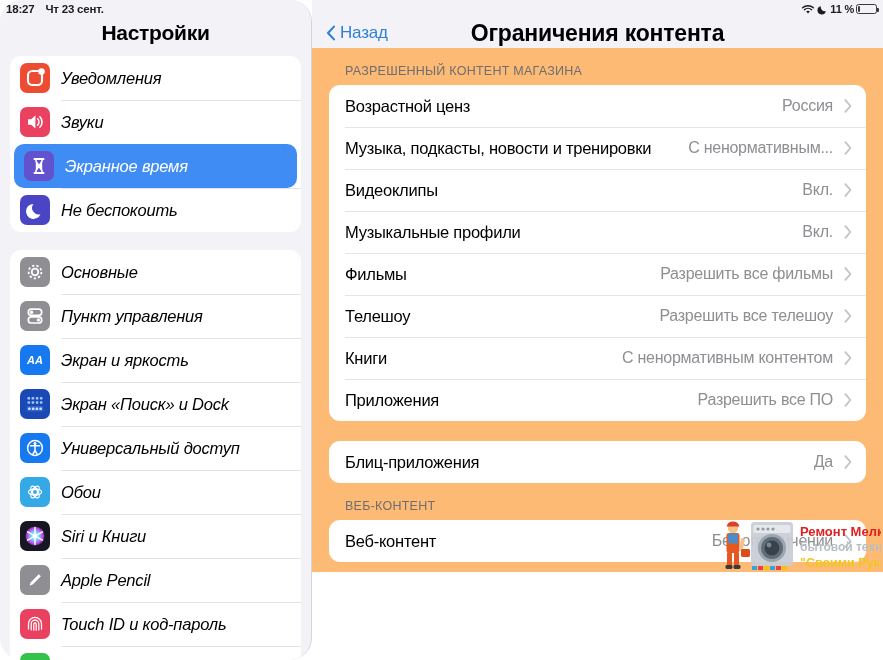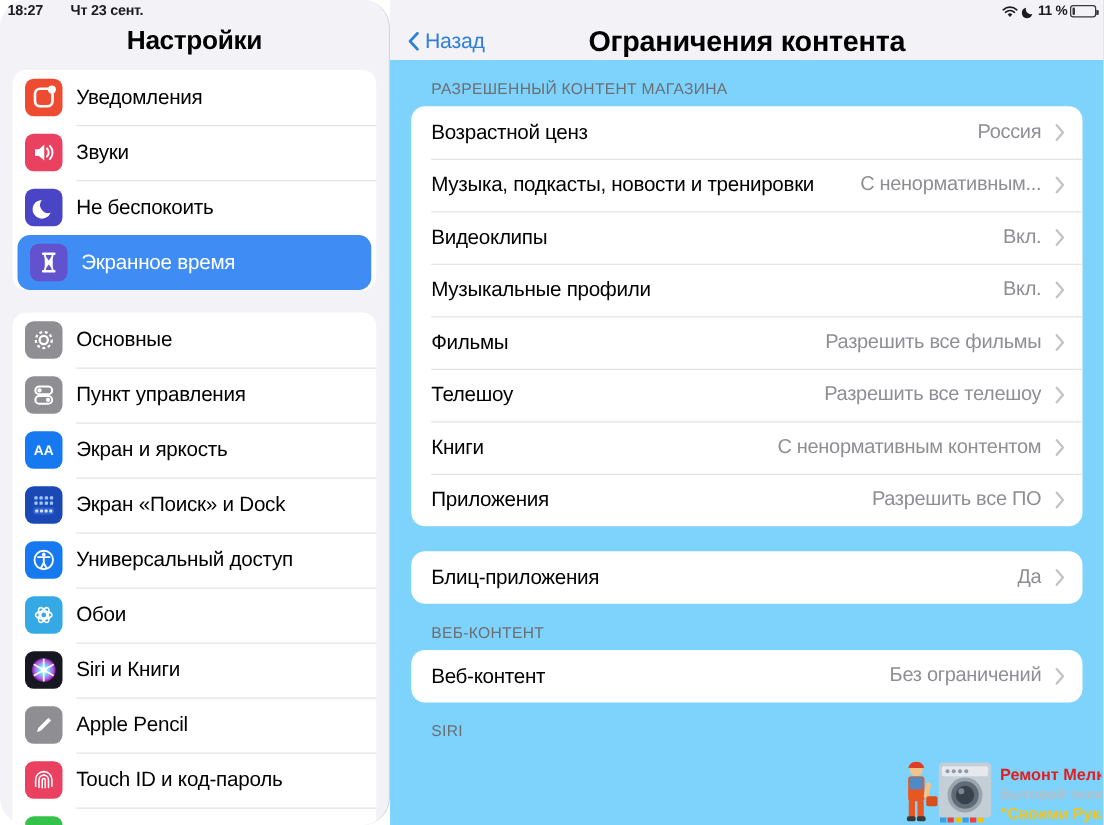--- a/index.html
+++ b/index.html
@@ -12,21 +12,21 @@
   }
   #root { position: relative; width: 883px; height: 660px; display: flex; }
 
   
   .statusbar {
     position: absolute; top: 0; left: 0; width: 883px; height: 18px;
     display: flex; align-items: center; z-index: 40;
     font-size: 11.5px; font-weight: bold; color: #1c1c1e;
     pointer-events: none;
   }
-  .sb-left { display: flex; align-items: center; gap: 22px; padding-left: 6px; }
+  .sb-left { display: flex; align-items: center; gap: 11px; padding-left: 6px; }
   .sb-right { margin-left: auto; display: flex; align-items: center; gap: 2px; padding-right: 6px; }
   .sb-time { letter-spacing: -0.2px; }
   .sb-date { letter-spacing: -0.2px; }
   .sb-pct { font-size: 11px; letter-spacing: -0.2px; }
   .batt { width: 21px; height: 10px; border: 1.2px solid #3a3a3c; border-radius: 2.6px;
           position: relative; }
   .batt::after { content:""; position:absolute; right:-3px; top:3px; width:1.6px; height:4px;
           background:#3a3a3c; border-radius:0 1px 1px 0; }
   .batt-fill { position:absolute; left:1px; top:1px; bottom:1px; width:10%;
           background:#3a3a3c; border-radius:1px; }
@@ -47,39 +47,39 @@
     background: #f2f2f7;
   }
   .sb-title { font-size: 21px; font-weight: bold; color: #000; letter-spacing: -0.3px; }
   .sb-scroll { height: calc(660px - 48px); overflow: hidden; padding-top: 8px; }
 
   .group {
     background: #ffffff; margin: 0 10px 18px 10px; border-radius: 11px; overflow: hidden;
   }
   .srow {
     display: flex; align-items: center; height: 44px; padding-left: 10px;
-    position: relative; cursor: default;
+    position: relative; cursor: default; font-style: italic;
   }
   .srow + .srow::before {
     content: ""; position: absolute; left: 51px; right: 0; top: 0; height: 1px;
     background: #e3e3e6;
   }
   .srow.selected { background: #3f8cf4; border-radius: 10px; margin: 0 4px; }
   .srow.selected::before { display: none; }
   .srow.selected .slabel { color: #ffffff; }
   .sicon {
     width: 30px; height: 30px; border-radius: 7px; flex: none;
     display: flex; align-items: center; justify-content: center;
     margin-right: 11px; overflow: hidden;
   }
   .slabel { font-size: 16.5px; color: #000; letter-spacing: -0.2px; white-space: nowrap; }
 
   
   .main {
-    flex: 1; height: 660px; background: #7dd3fc; position: relative; overflow: hidden;
+    flex: 1; height: 572px; background: #fdba74; position: relative; overflow: hidden;
   }
   .m-header {
     height: 48px; padding-top: 18px; display: flex; align-items: center;
     position: relative; background: #f2f2f7;
   }
   .backbtn {
     display: flex; align-items: center; gap: 4px; margin-left: 14px;
     color: #2f7fd8; font-size: 17px; cursor: pointer; letter-spacing: -0.2px;
   }
   .chev-left { width: 10px; height: 16px; flex: none; }
@@ -167,36 +167,36 @@
         <div class="srow">
           <span class="sicon" style="background:#e9415f;">
             <svg viewBox="0 0 30 30" width="30" height="30">
               <path d="M8 12.3h3.2L15.4 8.6v12.8l-4.2-3.7H8z" fill="#fff"></path>
               <path d="M17.6 11.8a4.6 4.6 0 0 1 0 6.4" stroke="#fff" stroke-width="1.6" fill="none" stroke-linecap="round"></path>
               <path d="M19.9 9.7a7.6 7.6 0 0 1 0 10.6" stroke="#fff" stroke-width="1.6" fill="none" stroke-linecap="round"></path>
             </svg>
           </span>
           <span class="slabel">Звуки</span>
         </div>
-        <div class="srow">
-          <span class="sicon" style="background:#4a45c4;">
-            <svg viewBox="0 0 30 30" width="30" height="30">
-              <path d="M20.5 19.2A6.6 6.6 0 0 1 13.4 8.9 7.5 7.5 0 1 0 20.5 19.2Z" fill="#fff"></path>
-            </svg>
-          </span>
-          <span class="slabel">Не беспокоить</span>
-        </div>
         <div class="srow selected">
           <span class="sicon" style="background:#6352cd;">
             <svg viewBox="0 0 30 30" width="30" height="30">
               <path d="M10.5 8h9M10.5 22h9" stroke="#fff" stroke-width="2" stroke-linecap="round"></path>
               <path d="M11.8 8.8c0 3.3 3.2 4.6 3.2 6.2 0 1.6-3.2 2.9-3.2 6.2M18.2 8.8c0 3.3-3.2 4.6-3.2 6.2 0 1.6 3.2 2.9 3.2 6.2" fill="#fff" stroke="#fff" stroke-width="1.5" stroke-linejoin="round"></path>
             </svg>
           </span>
           <span class="slabel">Экранное время</span>
+        </div>
+        <div class="srow">
+          <span class="sicon" style="background:#4a45c4;">
+            <svg viewBox="0 0 30 30" width="30" height="30">
+              <path d="M20.5 19.2A6.6 6.6 0 0 1 13.4 8.9 7.5 7.5 0 1 0 20.5 19.2Z" fill="#fff"></path>
+            </svg>
+          </span>
+          <span class="slabel">Не беспокоить</span>
         </div>
       </div>
 
       <div class="group">
         <div class="srow">
           <span class="sicon" style="background:#8e8e93;">
             <svg viewBox="0 0 30 30" width="30" height="30">
               <g fill="none" stroke="#fff" stroke-width="1.8">
                 <circle cx="15" cy="15" r="3.3"></circle>
                 <circle cx="15" cy="15" r="6.4" stroke-dasharray="2.3 2.1"></circle>

